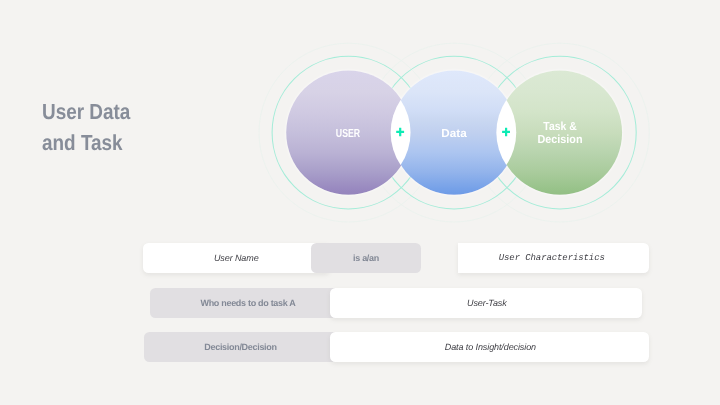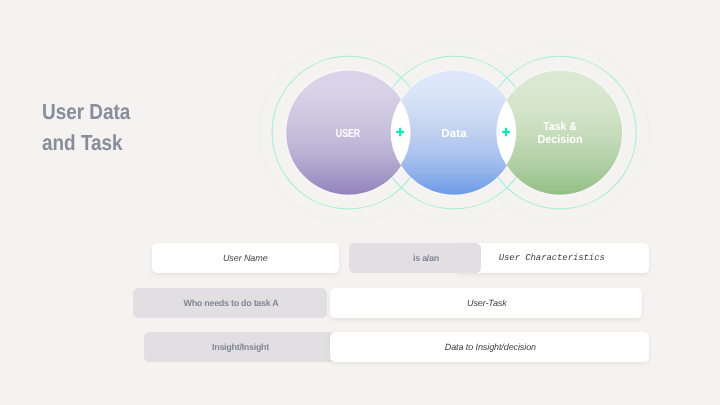--- a/index.html
+++ b/index.html
@@ -124,43 +124,43 @@
     </g>
     <g fill="#0DEBB4">
       <rect x="502.1" y="130.8" width="7.9" height="2.3" rx="0.2"></rect>
       <rect x="505.0" y="127.8" width="2.2" height="8.4" rx="0.2"></rect>
     </g>
   </svg>
 
   <div class="rows">
 
     <div class="row" style="left:0;top:243px;">
-      <div class="seg seg-white r-all" style="left:152px;width:186.5px;text-align:center;">
+      <div class="seg seg-white r-all" style="left:143px;width:186.5px;text-align:center;">
         <span class="lbl-dark">User Name</span>
       </div>
       <div class="seg seg-white r-right" style="left:457.5px;width:191.5px;">
         <span class="lbl-dark" style="left:-1.5px">User Characteristics</span>
       </div>
-      <div class="seg seg-grey r-all" style="left:349px;width:110px;padding-left:22px;">
+      <div class="seg seg-grey r-all" style="left:311px;width:110px;">
         <span class="lbl-grey">is a/an</span>
       </div>
     </div>
 
     <div class="row" style="left:0;top:288px;">
-      <div class="seg seg-grey r-all" style="left:133px;width:194px;">
+      <div class="seg seg-grey r-all" style="left:150px;width:194px;">
         <span class="lbl-grey" style="left:1px">Who needs to do task A</span>
       </div>
       <div class="seg seg-white r-all" style="left:329.8px;width:312px;">
         <span class="lbl-dark" style="left:1px">User-Task</span>
       </div>
     </div>
 
     <div class="row" style="left:0;top:332px;">
       <div class="seg seg-grey r-all" style="left:143.5px;width:194px;">
-        <span class="lbl-grey">Insight/Insight</span>
+        <span class="lbl-grey">Decision/Decision</span>
       </div>
       <div class="seg seg-white r-all" style="left:329.8px;width:319.2px;text-align:right;">
         <span class="lbl-dark" style="left:1px">Data to Insight/decision</span>
       </div>
     </div>
 
   </div>
 </div>
 
 </body></html>

